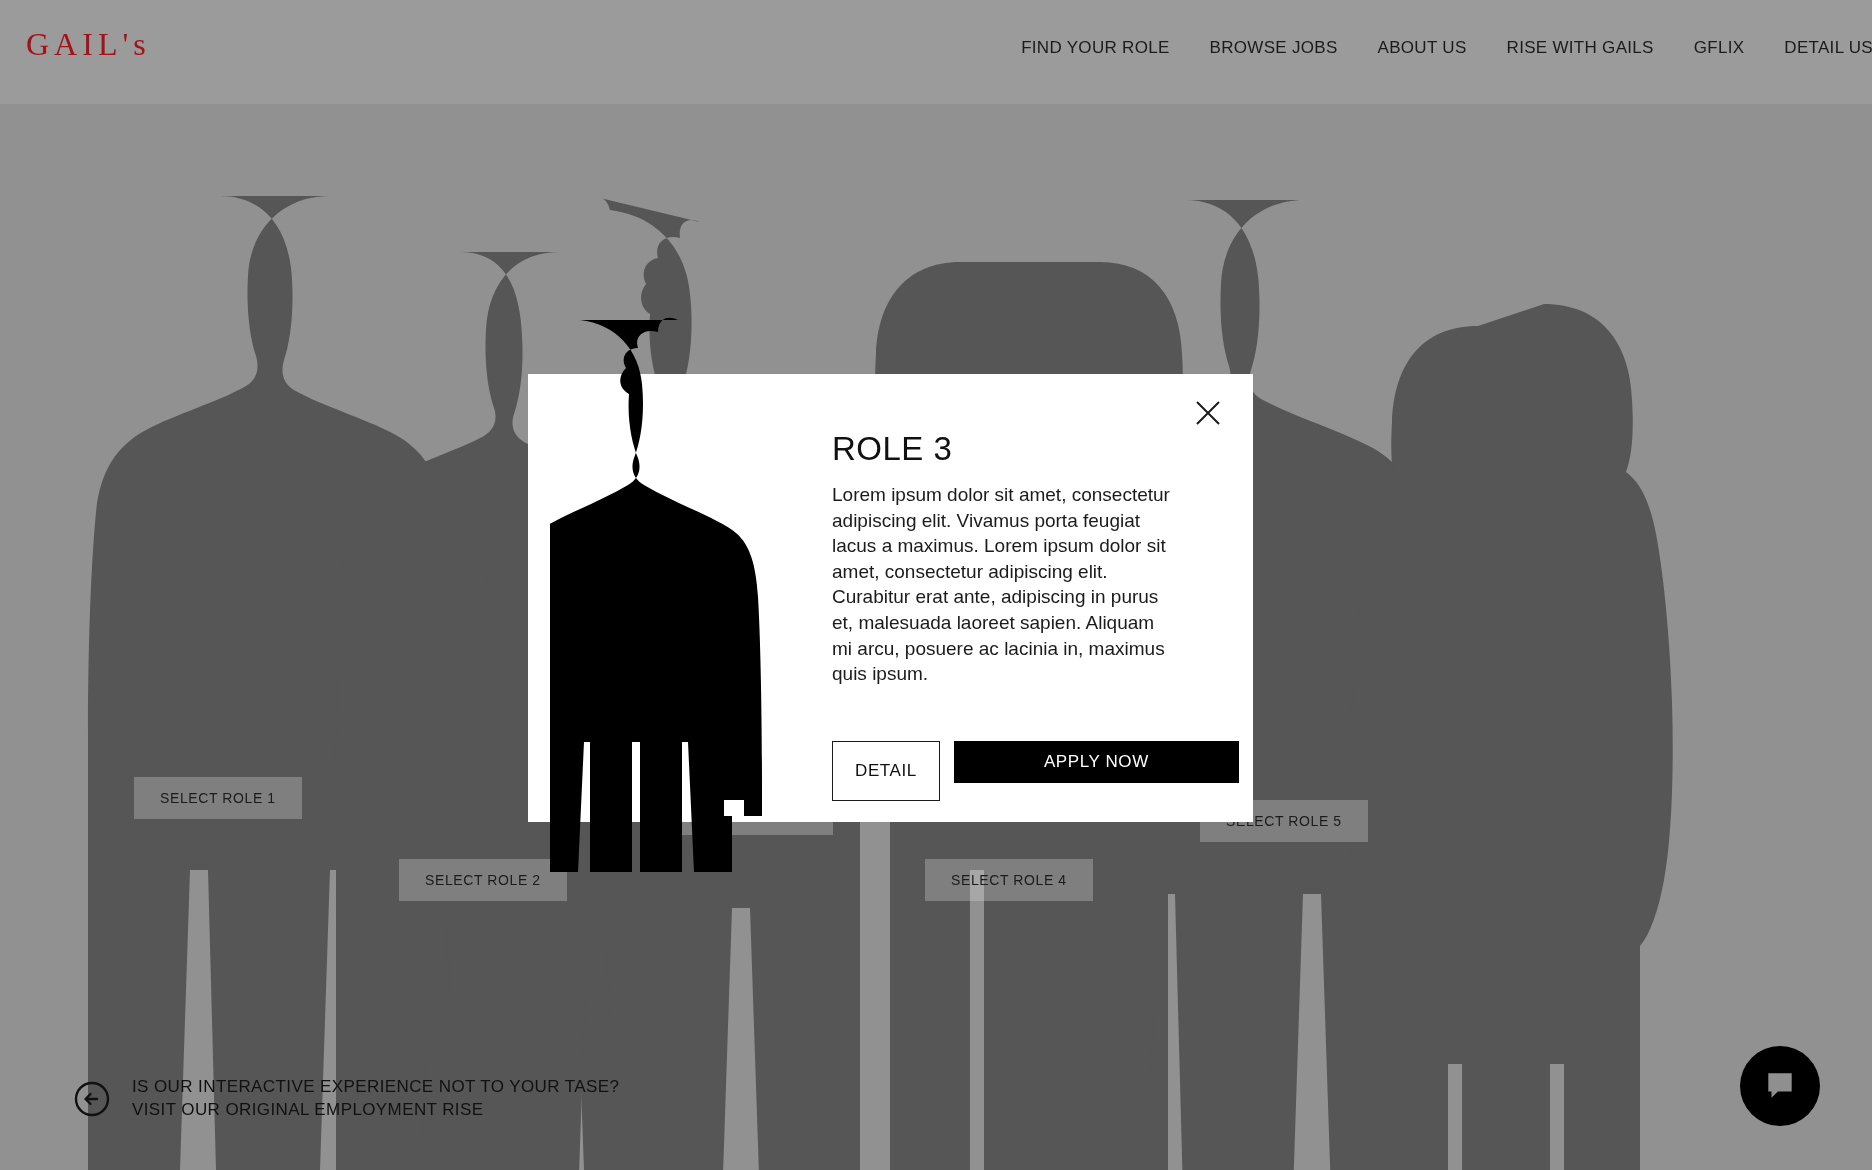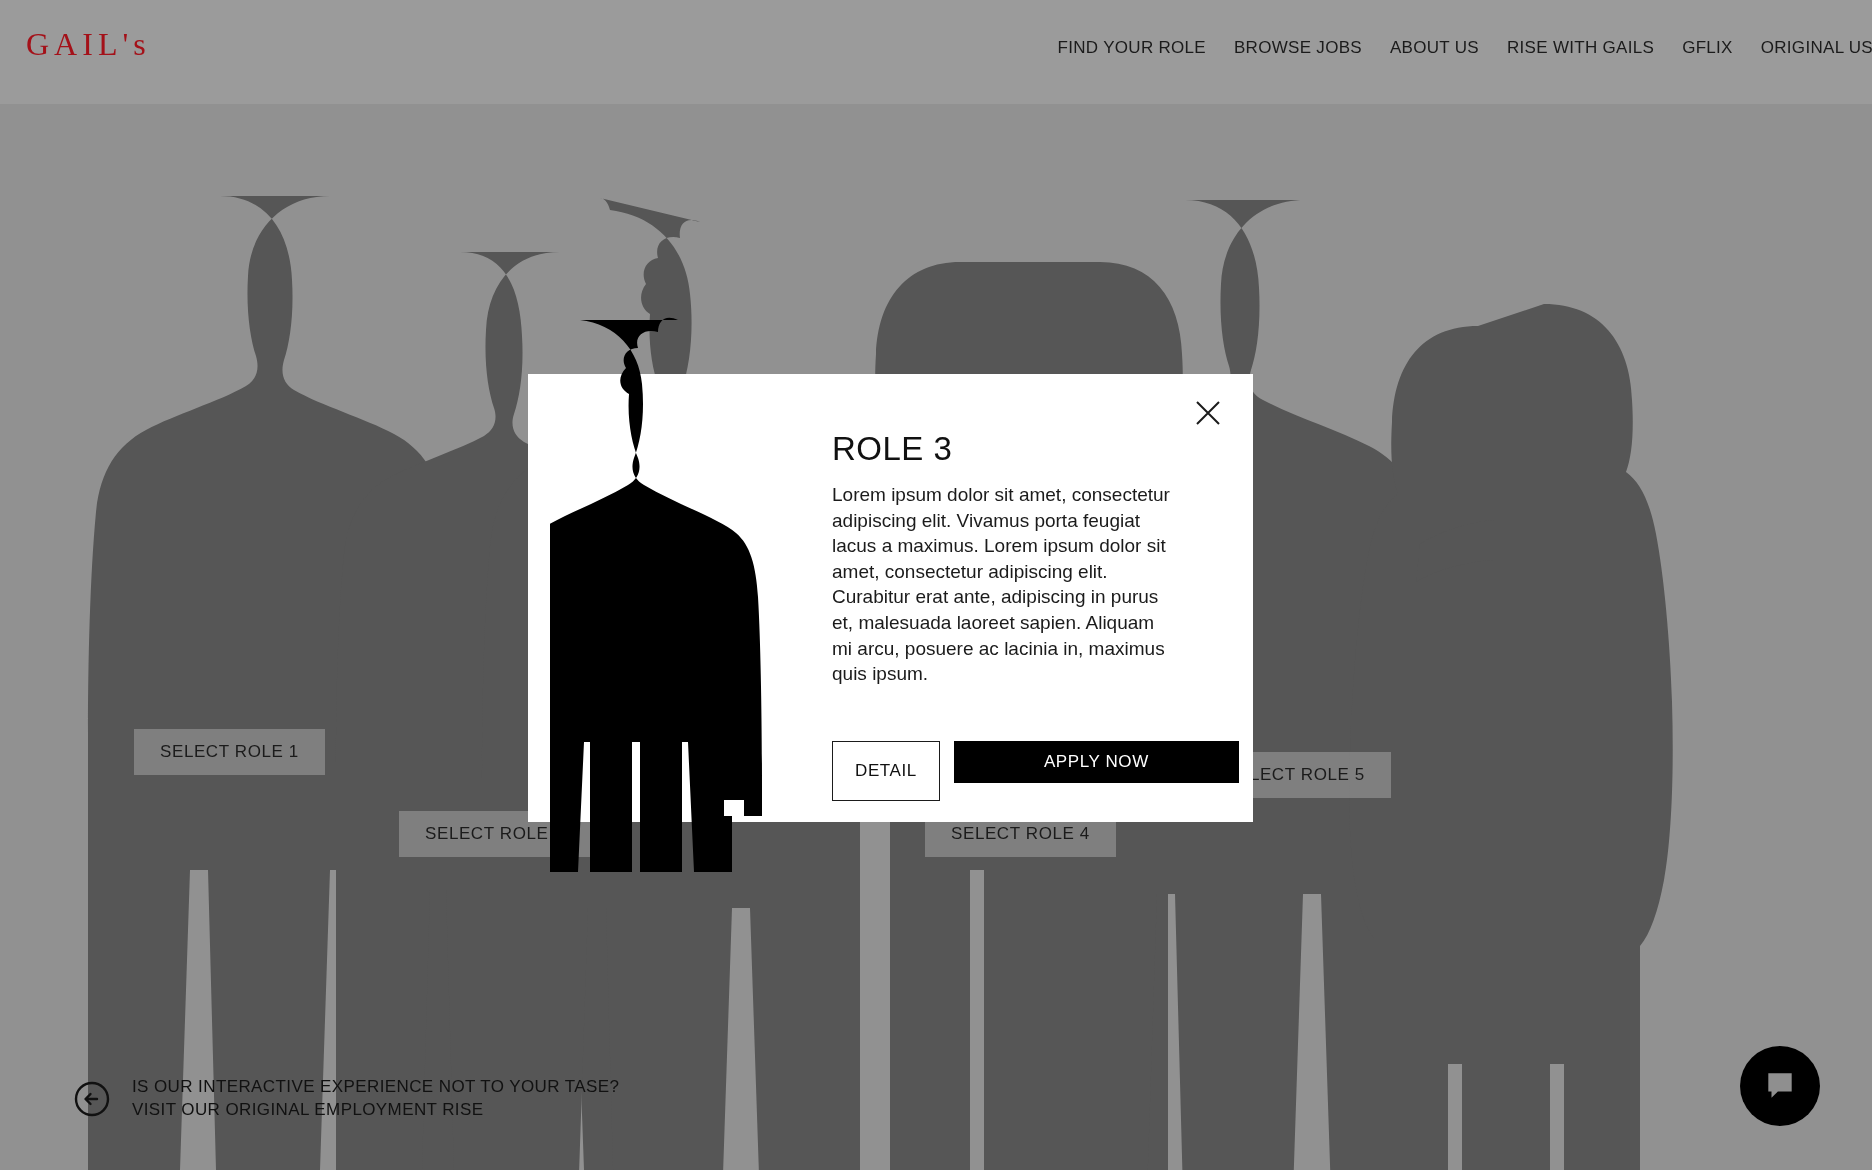--- a/index.html
+++ b/index.html
@@ -46,21 +46,21 @@
     font-family: "Liberation Serif", serif;
     font-weight: 400;
     white-space: nowrap;
   }
   .nav {
     position: absolute;
     right: 26px;
     top: 38px;
     display: flex;
     align-items: center;
-    gap: 28px;
+    gap: 40px;
   }
   .nav-item {
     font-size: 17px;
     letter-spacing: 0.3px;
     color: #1b1b1b;
     white-space: nowrap;
     cursor: pointer;
     text-decoration: none;
   }
 
@@ -72,28 +72,29 @@
     height: 1066px;
     overflow: hidden;
   }
   .hero svg { display: block; }
 
   
   .role-btn {
     position: absolute;
     background: rgba(216,216,216,0.32);
     color: #1b1b1b;
-    font-size: 17px;
+    font-size: 14px;
     letter-spacing: 0.6px;
     padding: 13px 26px;
     border: none;
     cursor: pointer;
     white-space: nowrap;
     font-family: "Liberation Sans", sans-serif;
     z-index: 20;
+    margin-top: 48px;
   }
   .rb1 { left: 134px;  top: 729px; }
   .rb2 { left: 399px;  top: 811px; }
   .rb3 { left: 665px;  top: 745px; }
   .rb4 { left: 925px;  top: 811px; }
   .rb5 { left: 1200px; top: 752px; }
   .rb6 { left: 1500px; top: 777px; }
 
   
   .bottom-note {
@@ -235,21 +236,21 @@
 <div class="page">
 
   <div class="header">
     <div class="brand">GAIL's</div>
     <div class="nav">
       <a class="nav-item">FIND YOUR ROLE</a>
       <a class="nav-item">BROWSE JOBS</a>
       <a class="nav-item">ABOUT US</a>
       <a class="nav-item">RISE WITH GAILS</a>
       <a class="nav-item">GFLIX</a>
-      <a class="nav-item">ORIGINAL US</a>
+      <a class="nav-item">DETAIL US</a>
     </div>
   </div>
 
   <div class="hero">
     <svg width="1872" height="1066" viewBox="0 0 1872 1066">
       <rect x="0" y="0" width="1872" height="1066" fill="#919191"></rect>
       <g fill="#565656">
 
         <path d="M330 92 c-48 0 -80 34 -82 80 c-2 34 2 62 8 80 c4 14 0 24 -10 30 c-28 16 -70 28 -100 44 c-30 16 -46 42 -50 82 c-6 64 -8 150 -8 220 l0 438 l92 0 l10 -300 l18 0 l8 300 l104 0 l10 -300 l18 0 l10 300 l96 0 l0 -446 c0 -70 -4 -148 -10 -208 c-4 -40 -20 -66 -50 -82 c-30 -16 -72 -28 -100 -44 c-10 -6 -14 -16 -10 -30 c6 -18 10 -46 8 -80 c-2 -46 -24 -84 -72 -84 z"></path>
 

